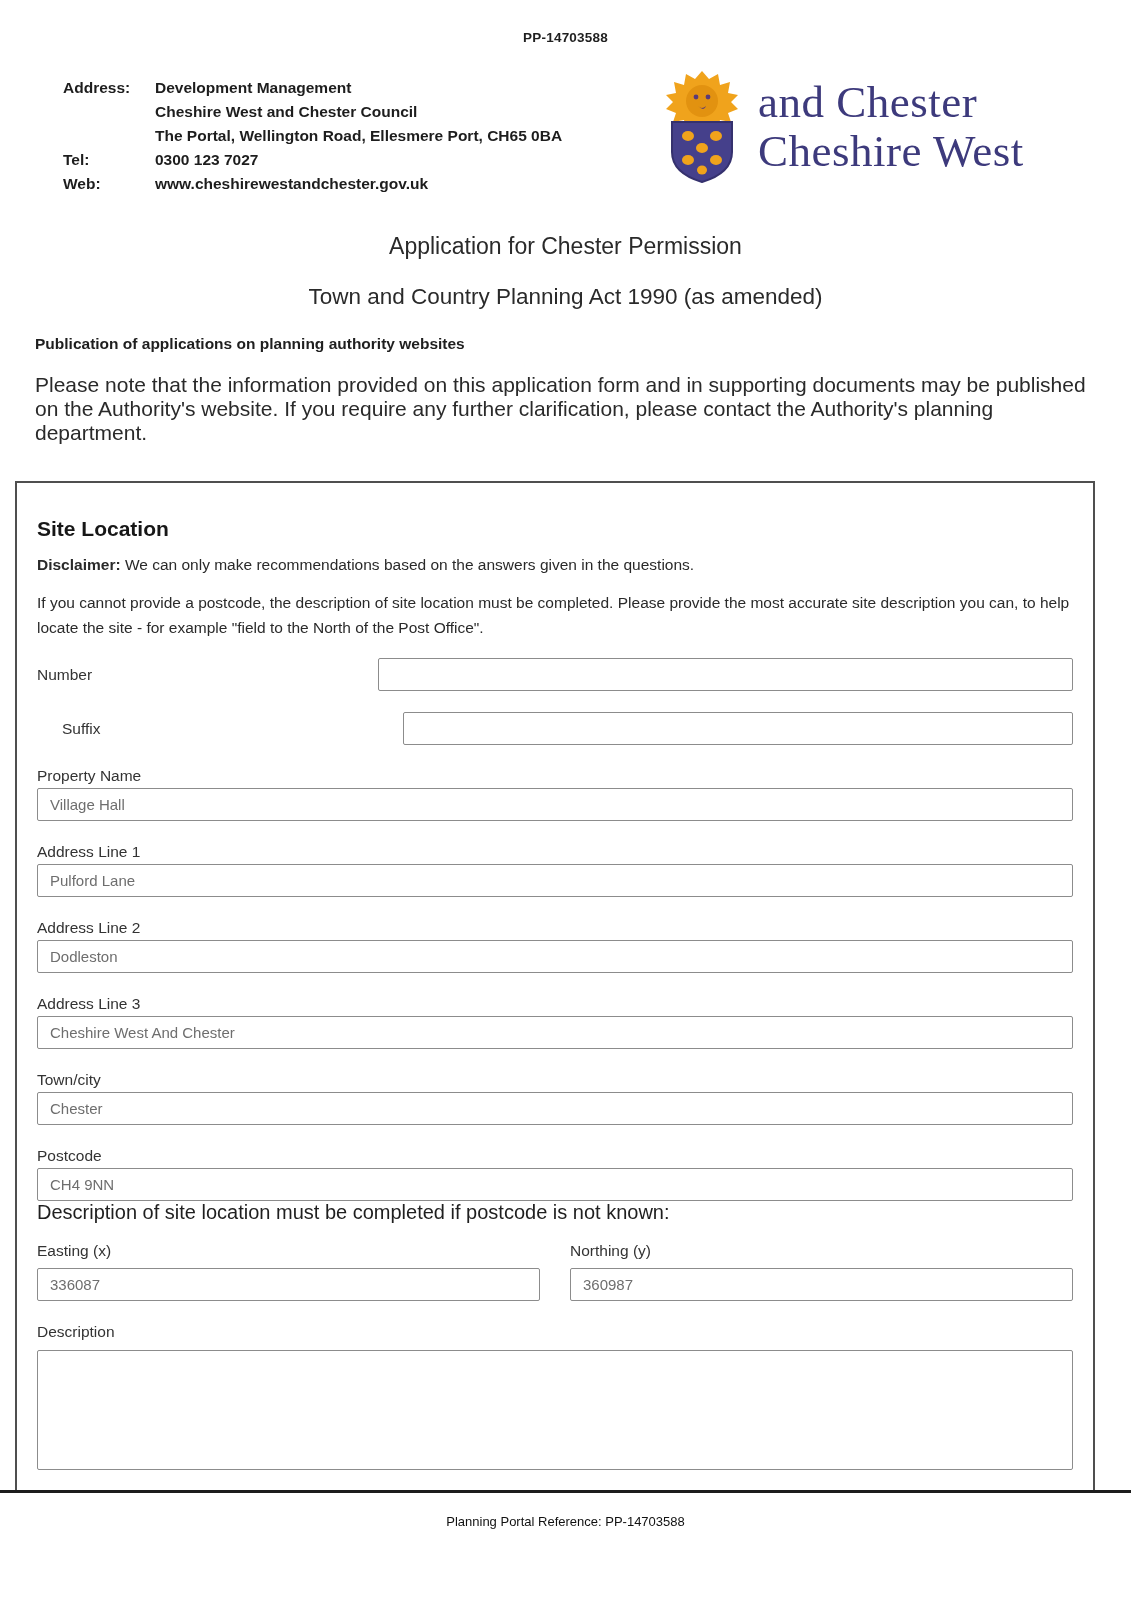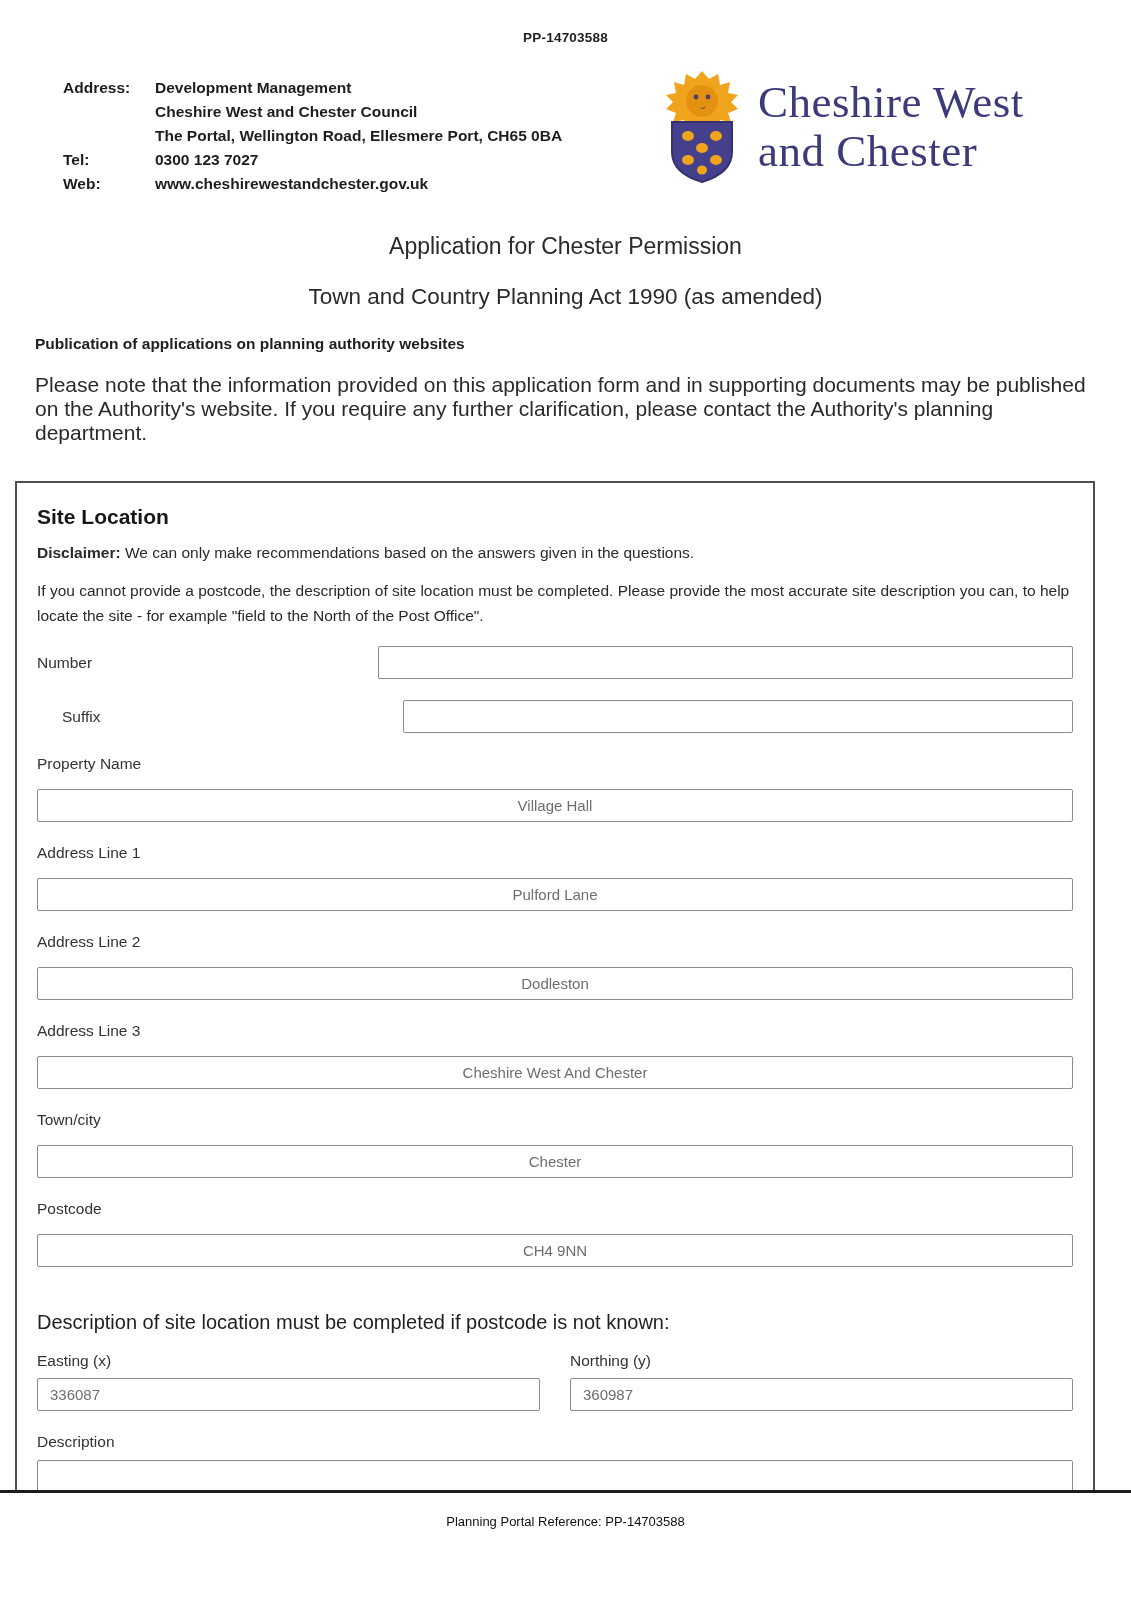--- a/index.html
+++ b/index.html
@@ -81,21 +81,21 @@
     font-size: 21px; line-height: 24px; color: #2a2a2a;
   }
 
   
   .form-box {
     position: absolute;
     top: 481px; left: 15px;
     width: 1080px; height: 1009px;
     border: 2px solid #4f4f4f;
     border-bottom: none;
-    padding: 0 20px;
+    padding: 12px 20px;
     overflow: hidden;
     background: #ffffff;
   }
   .sl-heading {
     margin-top: 22px;
     font-size: 21px; font-weight: 700; color: #171717;
   }
   .sl-disclaimer {
     margin-top: 15px;
     font-size: 15.5px; color: #2a2a2a;
@@ -121,24 +121,23 @@
   input.text { height: 33px; }
 
   .inline-row { display: flex; align-items: center; }
   .inline-row .flabel { width: 341px; flex: 0 0 auto; }
   .inline-row input { flex: 1; min-width: 0; }
   .row-number { margin-top: 18px; }
   .row-suffix { margin-top: 21px; margin-left: 25px; }
 
   .stack-field { margin-top: 22px; }
   .stack-field .flabel { display: block; }
-  .stack-field input { display: block; margin-top: 16px; width: 100%; text-align: center; }
+  .stack-field input { display: block; margin-top: 3px; width: 100%; }
 
   .desc-heading {
-    margin-top: 44px;
     font-size: 20px; font-weight: 400; color: #1f1f1f;
   }
 
   .coord-row { display: flex; gap: 30px; margin-top: 18px; }
   .coord-col { flex: 1; min-width: 0; }
   .coord-col input { display: block; margin-top: 8px; width: 100%; }
 
   .desc-field { margin-top: 22px; }
   .desc-field .flabel { display: block; }
   .desc-field textarea {
@@ -199,22 +198,22 @@
       <path d="M14 52 L74 52 L74 82 Q74 103 44 112 Q14 103 14 82 Z" fill="#45408b" stroke="#35316e" stroke-width="2"></path>
 
       <ellipse cx="30" cy="66" rx="6" ry="5" fill="#f0a31c"></ellipse>
       <ellipse cx="58" cy="66" rx="6" ry="5" fill="#f0a31c"></ellipse>
       <ellipse cx="44" cy="78" rx="6" ry="5" fill="#f0a31c"></ellipse>
       <ellipse cx="30" cy="90" rx="6" ry="5" fill="#f0a31c"></ellipse>
       <ellipse cx="58" cy="90" rx="6" ry="5" fill="#f0a31c"></ellipse>
       <ellipse cx="44" cy="100" rx="5" ry="4.5" fill="#f0a31c"></ellipse>
     </svg>
     <div class="logo-text">
+      <div>and Chester</div>
       <div>Cheshire West</div>
-      <div>and Chester</div>
     </div>
   </div>
 
   <div class="title-main">Application for Chester Permission</div>
   <div class="title-sub">Town and Country Planning Act 1990 (as amended)</div>
 
   <div class="pub-heading">Publication of applications on planning authority websites</div>
   <div class="pub-body">Please note that the information provided on this application form and in supporting documents may be published on the Authority's website. If you require any further clarification, please contact the Authority's planning department.</div>
 
   <div class="form-box">

